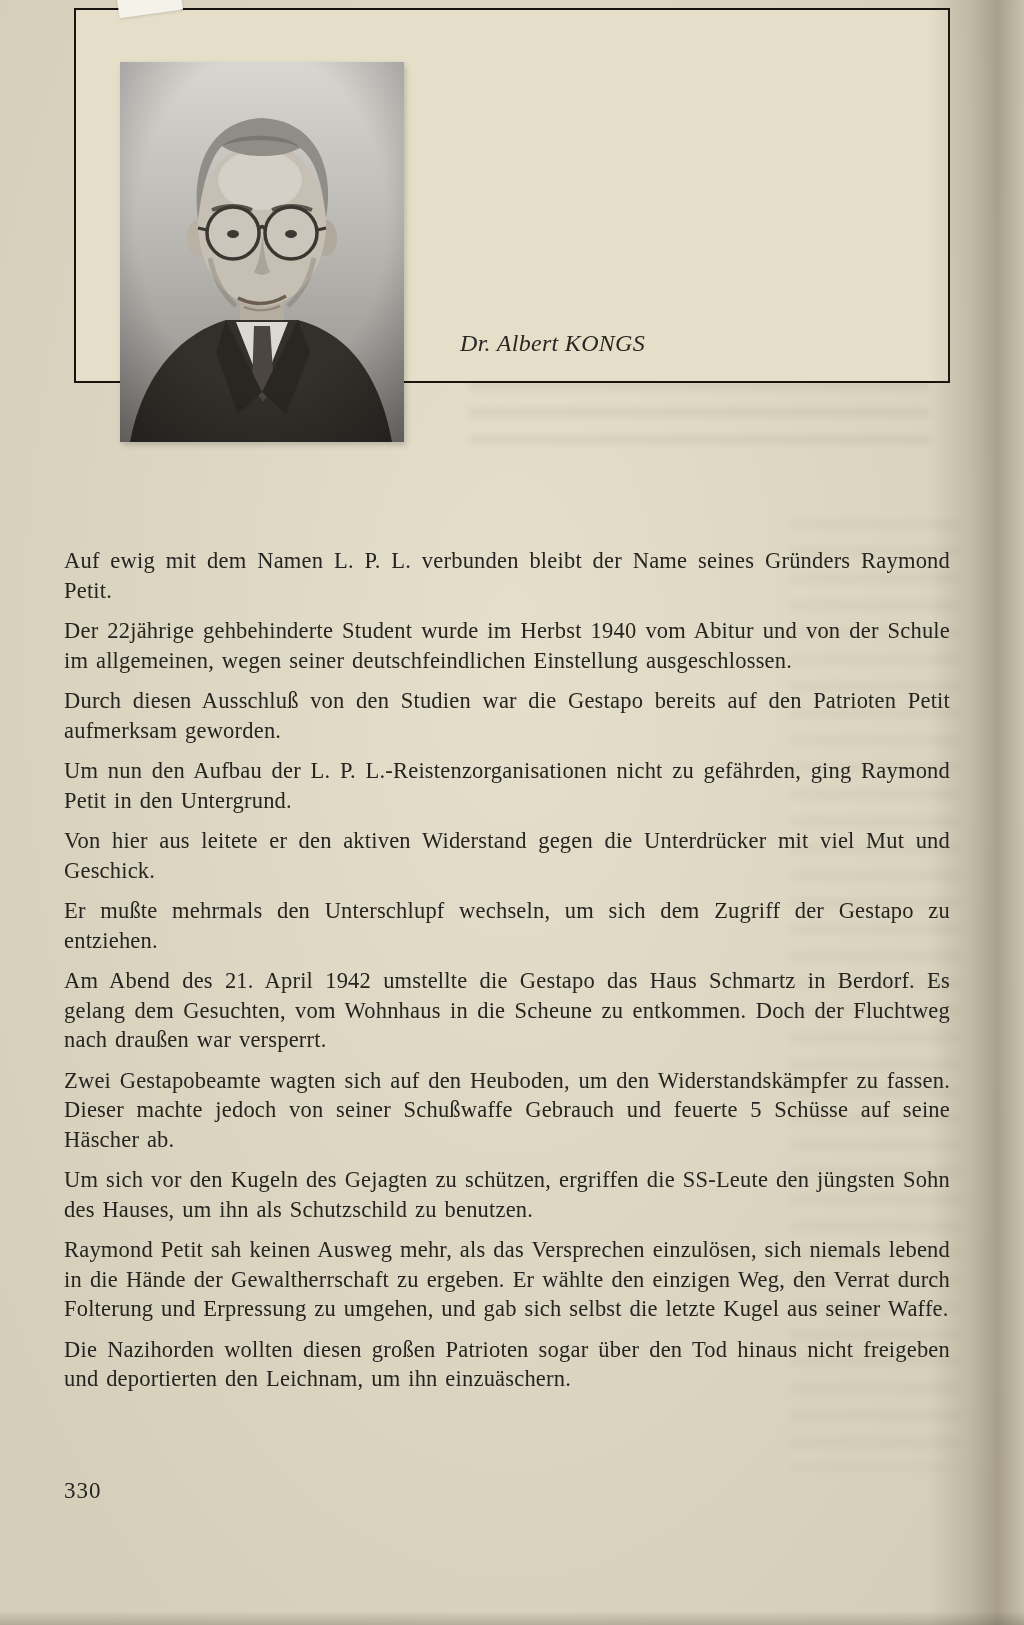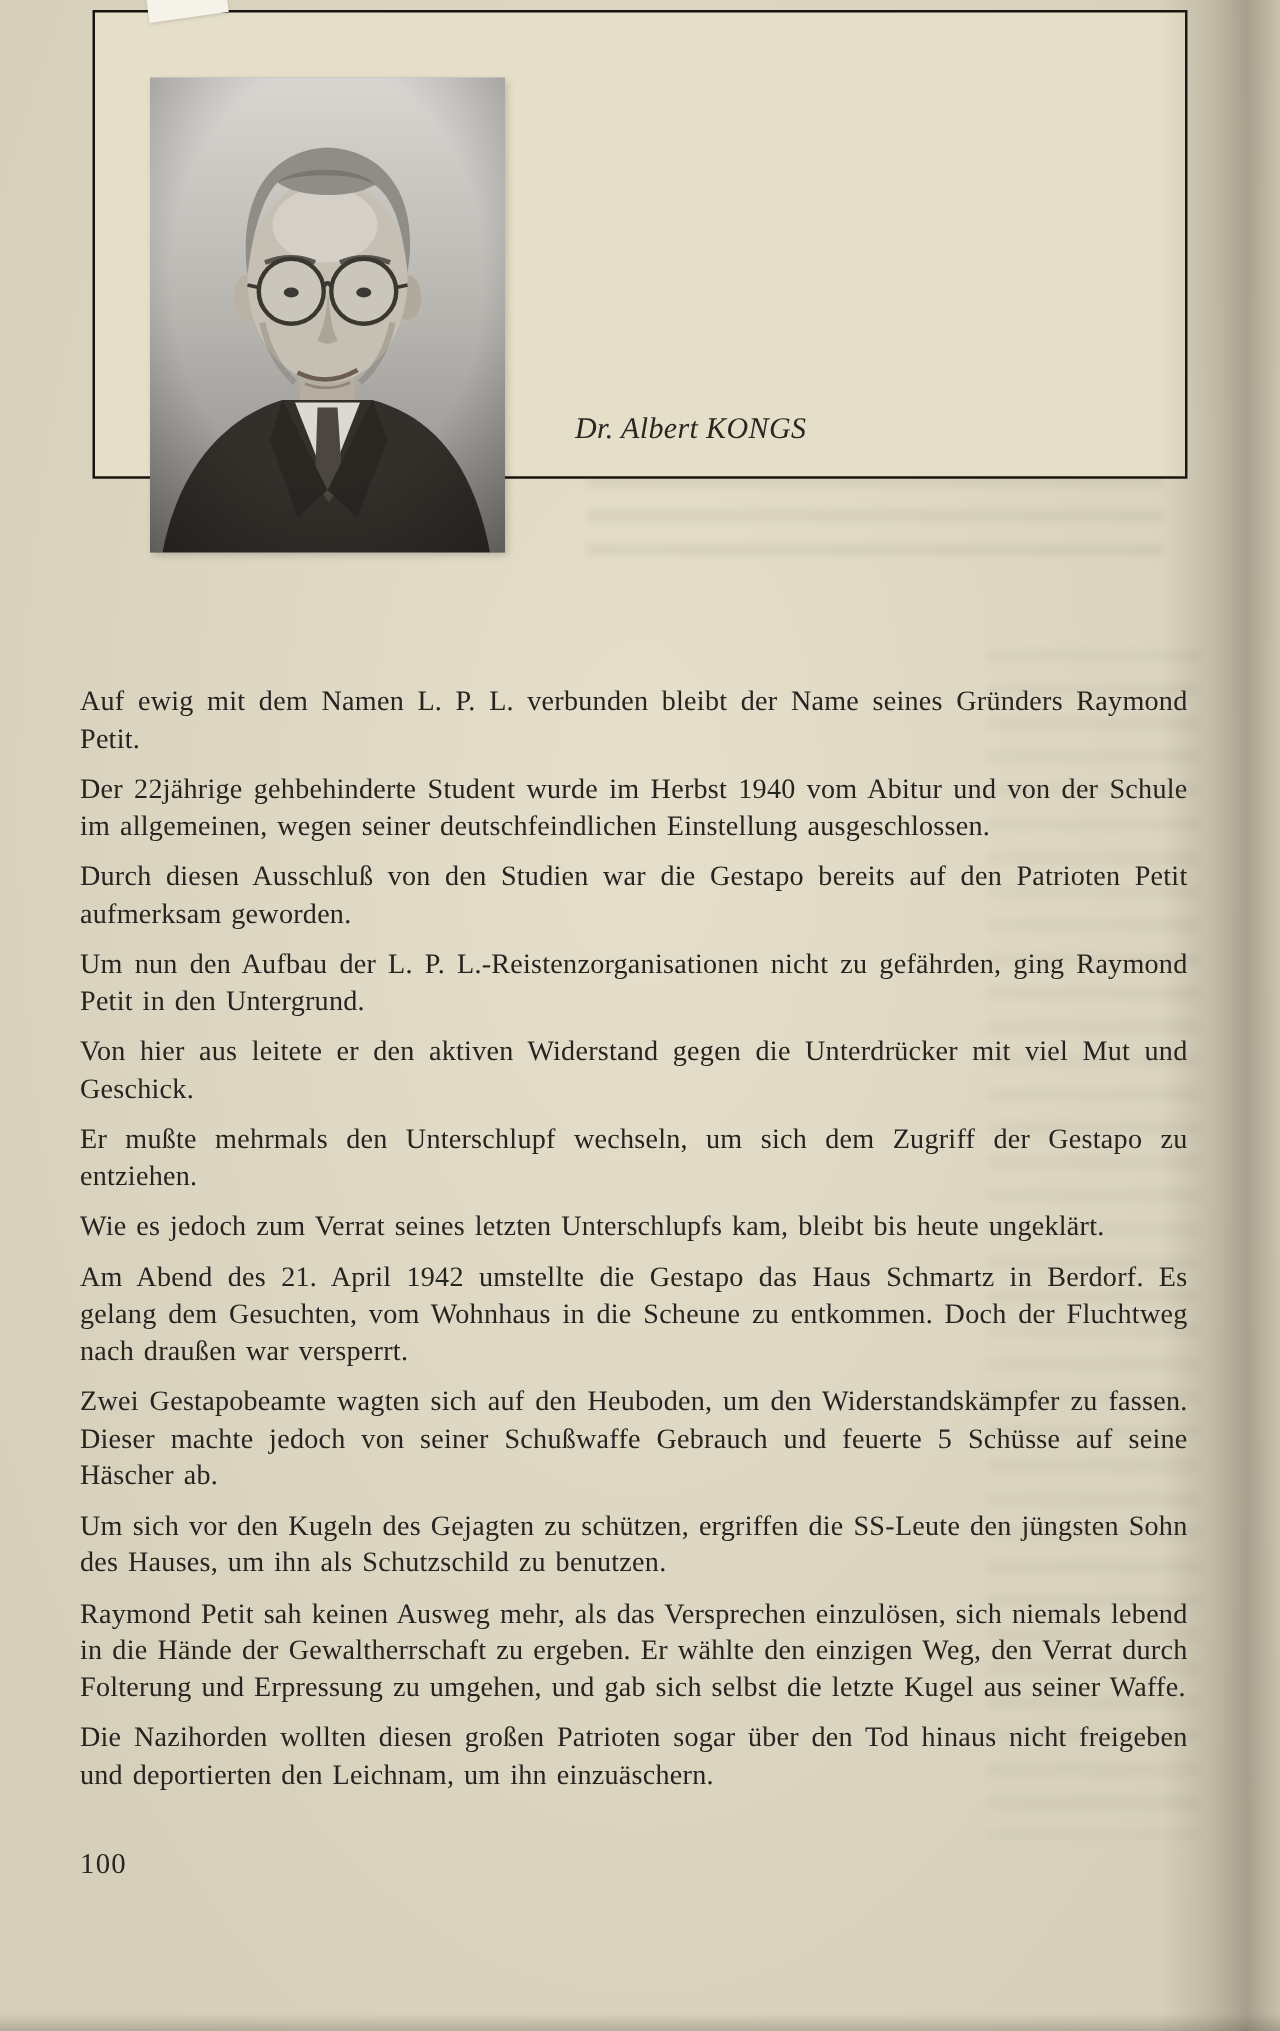--- a/index.html
+++ b/index.html
@@ -180,27 +180,26 @@
 
   </div>
 
   <div class="body-text">
     <p>Auf ewig mit dem Namen L. P. L. verbunden bleibt der Name seines Gründers Raymond Petit.</p>
     <p>Der 22jährige gehbehinderte Student wurde im Herbst 1940 vom Abitur und von der Schule im allgemeinen, wegen seiner deutschfeindlichen Einstellung ausgeschlossen.</p>
     <p>Durch diesen Ausschluß von den Studien war die Gestapo bereits auf den Patrioten Petit aufmerksam geworden.</p>
     <p>Um nun den Aufbau der L. P. L.-Reistenzorganisationen nicht zu gefährden, ging Raymond Petit in den Untergrund.</p>
     <p>Von hier aus leitete er den aktiven Widerstand gegen die Unterdrücker mit viel Mut und Geschick.</p>
     <p>Er mußte mehrmals den Unterschlupf wechseln, um sich dem Zugriff der Gestapo zu entziehen.</p>
-    <p>Wie es jedoch zum Verrat seines letzten Unterschlupfs kam, bleibt bis heute ungeklärt.</p>
     <p>Am Abend des 21. April 1942 umstellte die Gestapo das Haus Schmartz in Berdorf. Es gelang dem Gesuchten, vom Wohnhaus in die Scheune zu entkommen. Doch der Fluchtweg nach draußen war versperrt.</p>
     <p>Zwei Gestapobeamte wagten sich auf den Heuboden, um den Widerstandskämpfer zu fassen. Dieser machte jedoch von seiner Schußwaffe Gebrauch und feuerte 5 Schüsse auf seine Häscher ab.</p>
     <p>Um sich vor den Kugeln des Gejagten zu schützen, ergriffen die SS-Leute den jüngsten Sohn des Hauses, um ihn als Schutzschild zu benutzen.</p>
     <p>Raymond Petit sah keinen Ausweg mehr, als das Versprechen einzulösen, sich niemals lebend in die Hände der Gewaltherrschaft zu ergeben. Er wählte den einzigen Weg, den Verrat durch Folterung und Erpressung zu umgehen, und gab sich selbst die letzte Kugel aus seiner Waffe.</p>
     <p>Die Nazihorden wollten diesen großen Patrioten sogar über den Tod hinaus nicht freigeben und deportierten den Leichnam, um ihn einzuäschern.</p>
   </div>
 
-  <div class="page-number">100</div>
+  <div class="page-number">330</div>
 
   <div class="scan-sliver"></div>
   <div class="scan-edge-right"></div>
   <div class="scan-edge-bottom"></div>
 
 </div>
 
 </body></html>

